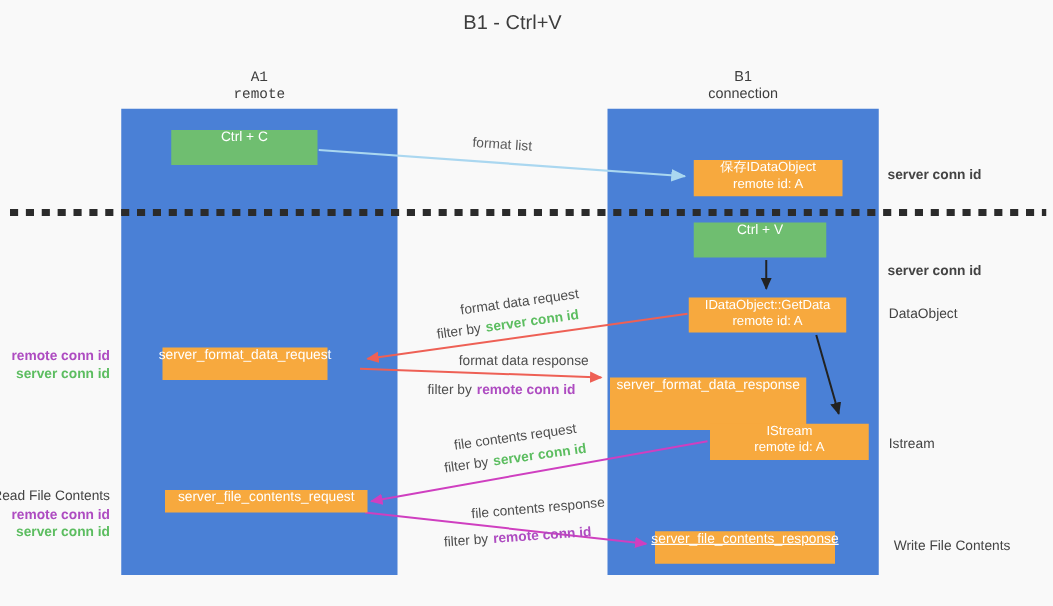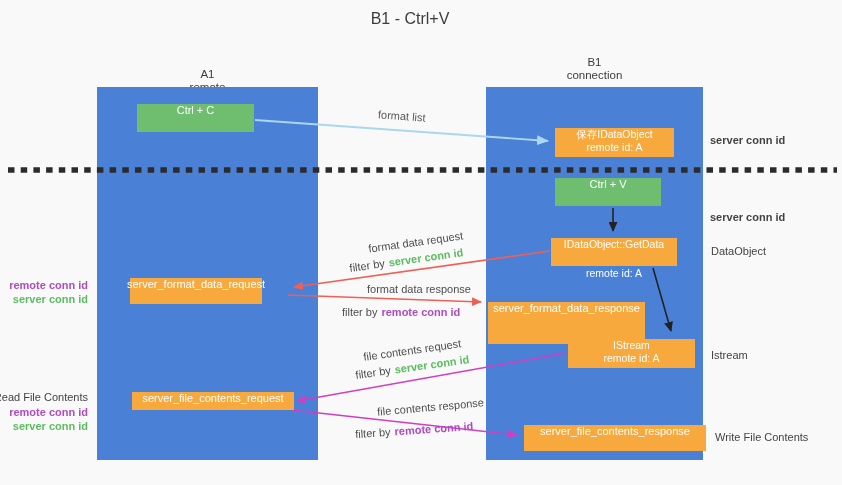--- a/index.html
+++ b/index.html
@@ -34,21 +34,21 @@
 </style>
 </head>
 <body>
 
 <div class="canvas">
 
   <div class="title">
     <div>B1 - Ctrl+V</div>
   </div>
 
-  <div class="lane-header" style="left:97px; top:68px; width:221px;">
+  <div class="lane-header" style="left:97px; top:56px; width:221px;font-family:Liberation Mono, monospace;">
     <div>A1</div>
     <div>remote</div>
   </div>
   <div class="lane-header" style="left:486px; top:56px; width:217px;">
     <div>B1</div>
     <div>connection</div>
   </div>
 
   <div class="lane" style="left:97px; width:221px;"></div>
   <div class="lane" style="left:486px; width:217px;"></div>
@@ -86,21 +86,21 @@
 
   <div class="node orange small" style="left:555px; top:128px; width:119px; height:29px;">
     <div>保存IDataObject</div>
     <div>remote id: A</div>
   </div>
 
   <div class="node green" style="left:555px; top:178px; width:106px; height:28px;">
     <div>Ctrl + V</div>
   </div>
 
-  <div class="node orange small" style="left:551px; top:238px; width:126px; height:28px;gap:16px;">
+  <div class="node orange small" style="left:551px; top:238px; width:126px; height:28px;">
     <div>IDataObject::GetData</div>
     <div>remote id: A</div>
   </div>
 
   <div class="node orange" style="left:130px; top:278px; width:132px; height:26px;">
     <div>server_format_data_request</div>
   </div>
 
   <div class="node orange" style="left:488px; top:302px; width:157px; height:42px;">
     <div>server_format_data_response</div>
@@ -108,21 +108,21 @@
 
   <div class="node orange small" style="left:568px; top:339px; width:127px; height:29px;">
     <div>IStream</div>
     <div>remote id: A</div>
   </div>
 
   <div class="node orange" style="left:132px; top:392px; width:162px; height:18px;">
     <div>server_file_contents_request</div>
   </div>
 
-  <div class="node orange" style="left:524px; top:425px; width:182px; height:26px;">
+  <div class="node orange" style="left:524px; top:425px; width:144px; height:26px;text-decoration:underline;">
     <div>server_file_contents_response</div>
   </div>
 
   <div class="elabel r4" style="left:378px; top:110px; color:#595959;">format list</div>
 
   <div class="elabel rn8" style="left:368px; top:236px;">format data request</div>
   <div class="elabel rn8" style="left:349px; top:254px;">
     <span>filter by</span><span class="t-green">server conn id</span>
   </div>
 

